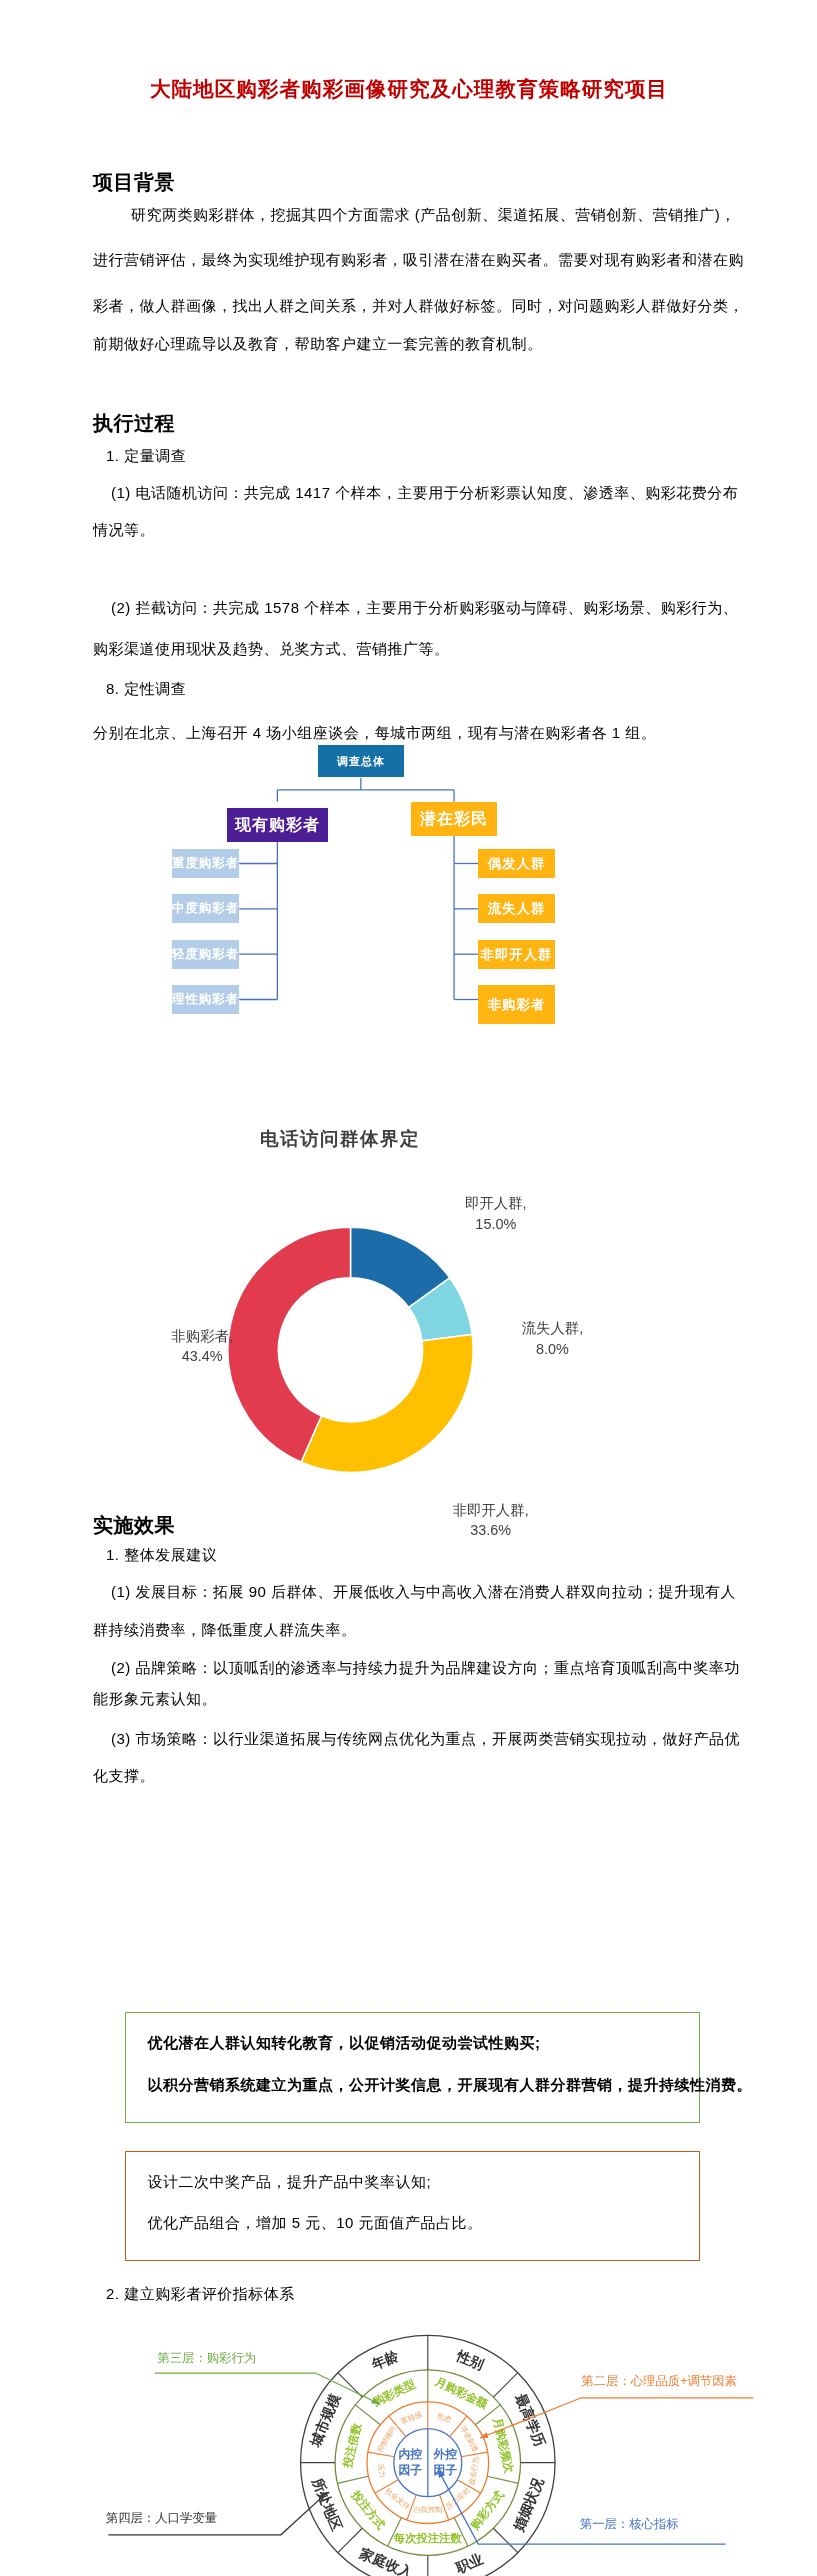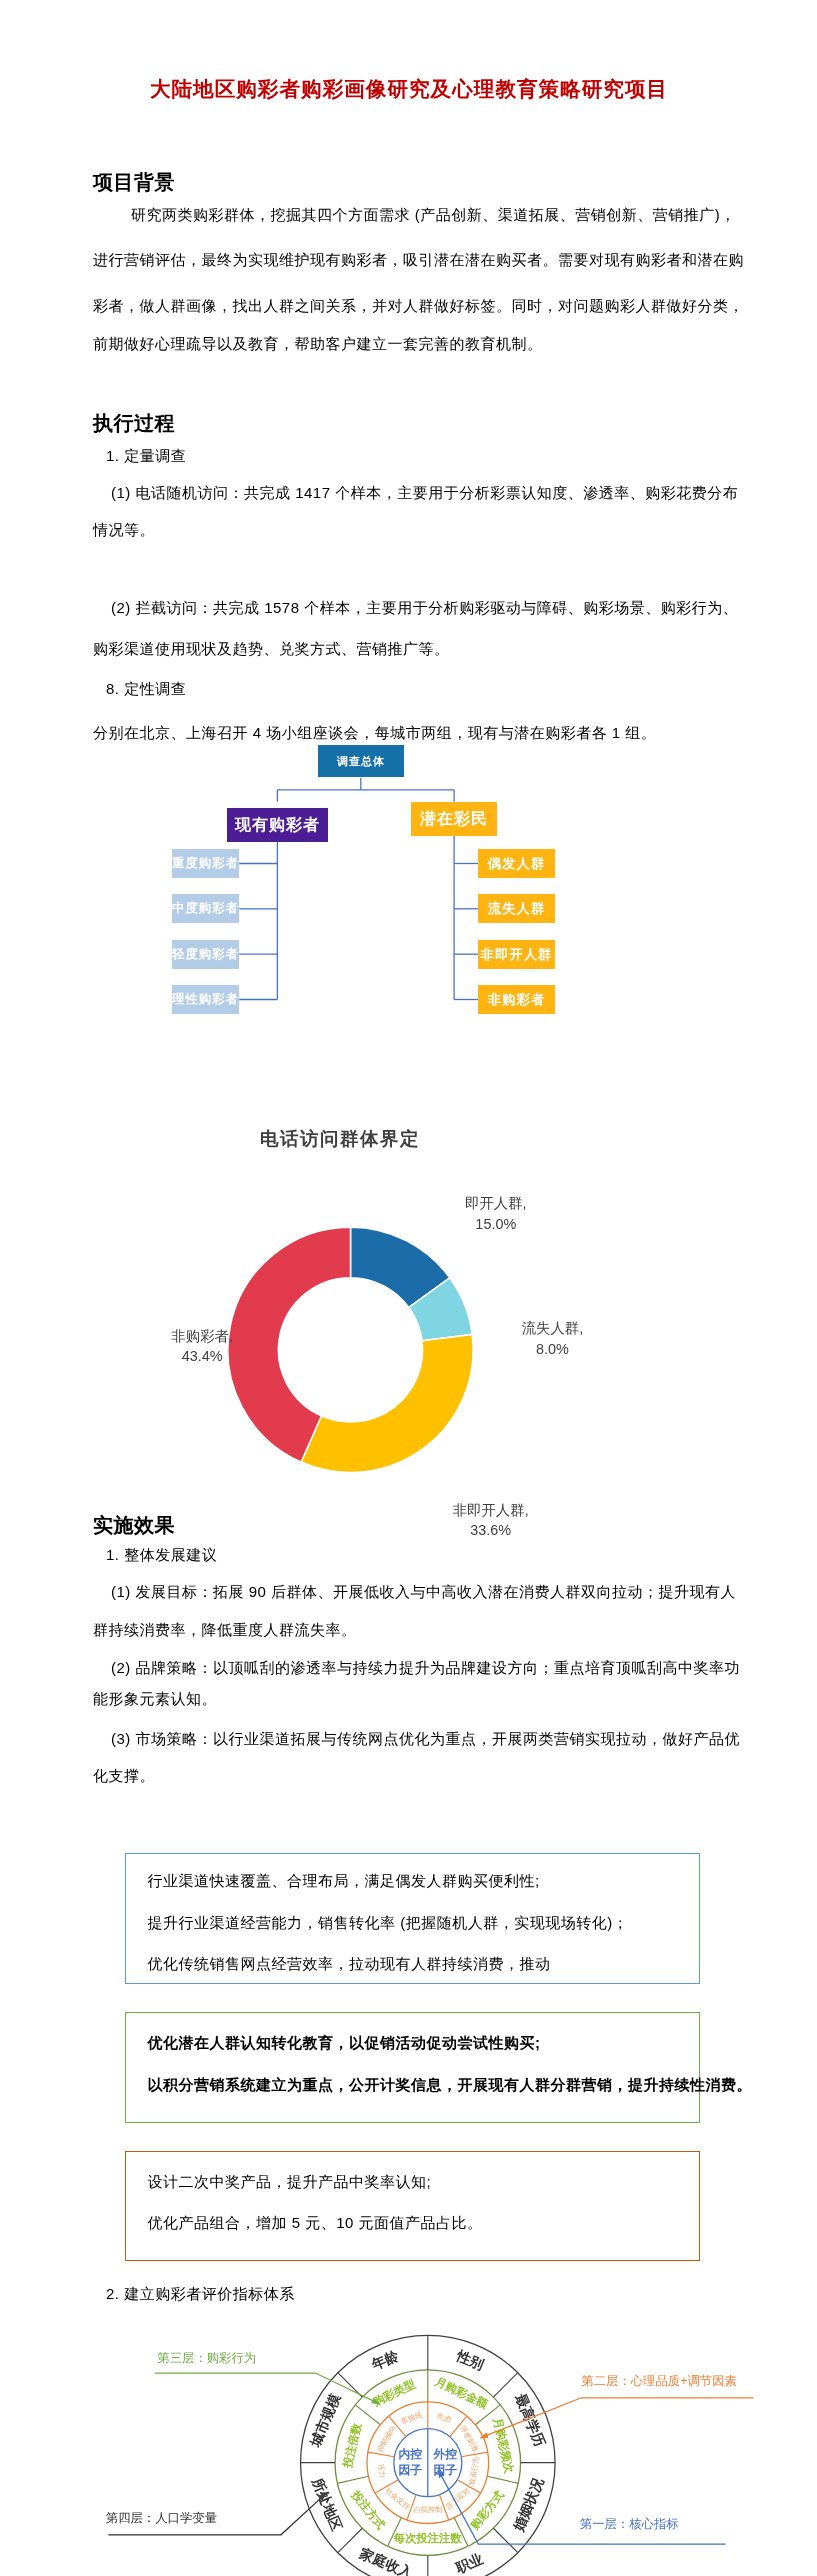--- a/index.html
+++ b/index.html
@@ -147,38 +147,33 @@
   <div class="ob" style="left: 411px; top: 802px; width: 86px; height: 34px; font-size: 16px; background: rgb(255, 180, 17);">潜在彩民</div>
 
   <div class="ob oleft" style="left: 172px; top: 849px; width: 67px; height: 29px; font-size: 12.4px; background: rgb(179, 205, 233);">重度购彩者</div>
   <div class="ob oleft" style="left: 172px; top: 894px; width: 67px; height: 29px; font-size: 12.4px; background: rgb(179, 205, 233);">中度购彩者</div>
   <div class="ob oleft" style="left: 172px; top: 940px; width: 67px; height: 29px; font-size: 12.4px; background: rgb(179, 205, 233);">轻度购彩者</div>
   <div class="ob oleft" style="left: 172px; top: 985px; width: 67px; height: 29px; font-size: 12.4px; background: rgb(179, 205, 233);">理性购彩者</div>
 
   <div class="ob oright" style="left: 478px; top: 849px; width: 77px; height: 29px; font-size: 13.4px; background: rgb(255, 180, 17);">偶发人群</div>
   <div class="ob oright" style="left: 478px; top: 894px; width: 77px; height: 29px; font-size: 13.4px; background: rgb(255, 180, 17);">流失人群</div>
   <div class="ob oright" style="left: 478px; top: 940px; width: 77px; height: 29px; font-size: 13.4px; background: rgb(255, 180, 17);">非即开人群</div>
-  <div class="ob oright" style="left: 478px; top: 985px; width: 77px; height: 29px; font-size: 13.4px; background: rgb(255, 180, 17);">非购彩者</div>
+  <div class="ob oright" style="left: 478px; top: 985px; width: 77px; height: 39px; font-size: 13.4px; background: rgb(255, 180, 17);">非购彩者</div>
 
   <div class="dt">电话访问群体界定</div>
 
   <div class="t hd" style="left:93px;top:1513px">实施效果</div>
   <div class="t" style="left:106px;top:1546px">1.  整体发展建议</div>
   <div class="t" style="left:111px;top:1583px">(1) 发展目标：拓展 90 后群体、开展低收入与中高收入潜在消费人群双向拉动；提升现有人</div>
   <div class="t" style="left:93px;top:1621px">群持续消费率，降低重度人群流失率。</div>
   <div class="t" style="left:111px;top:1659px">(2) 品牌策略：以顶呱刮的渗透率与持续力提升为品牌建设方向；重点培育顶呱刮高中奖率功</div>
   <div class="t" style="left:93px;top:1690px">能形象元素认知。</div>
   <div class="t" style="left:111px;top:1730px">(3) 市场策略：以行业渠道拓展与传统网点优化为重点，开展两类营销实现拉动，做好产品优</div>
   <div class="t" style="left:93px;top:1767px">化支撑。</div>
 
-  <div class="box" id="box-blue" style="top: 1853px; height: 131px; border-color: rgb(91, 155, 213);">
-    <div class="bl" style="top:17.5px">行业渠道快速覆盖、合理布局，满足偶发人群购买便利性;</div>
-    <div class="bl" style="top:60px">提升行业渠道经营能力，销售转化率 (把握随机人群，实现现场转化)；</div>
-    <div class="bl" style="top:101px">优化传统销售网点经营效率，拉动现有人群持续消费，推动</div>
-  </div>
   <div class="box" id="box-green" style="top: 2012px; height: 111px; border-color: rgb(112, 173, 71); font-weight: bold;">
     <div class="bl" style="top:20.6px">优化潜在人群认知转化教育，以促销活动促动尝试性购买;</div>
     <div class="bl" style="top:63px">以积分营销系统建立为重点，公开计奖信息，开展现有人群分群营销，提升持续性消费。</div>
   </div>
   <div class="box" id="box-orange" style="top: 2151px; height: 110px; border-color: rgb(197, 90, 17);">
     <div class="bl" style="top:20.6px">设计二次中奖产品，提升产品中奖率认知;</div>
     <div class="bl" style="top:62px">优化产品组合，增加 5 元、10 元面值产品占比。</div>
   </div>
 
   <div class="t" style="left:106px;top:2285px">2.  建立购彩者评价指标体系</div>

